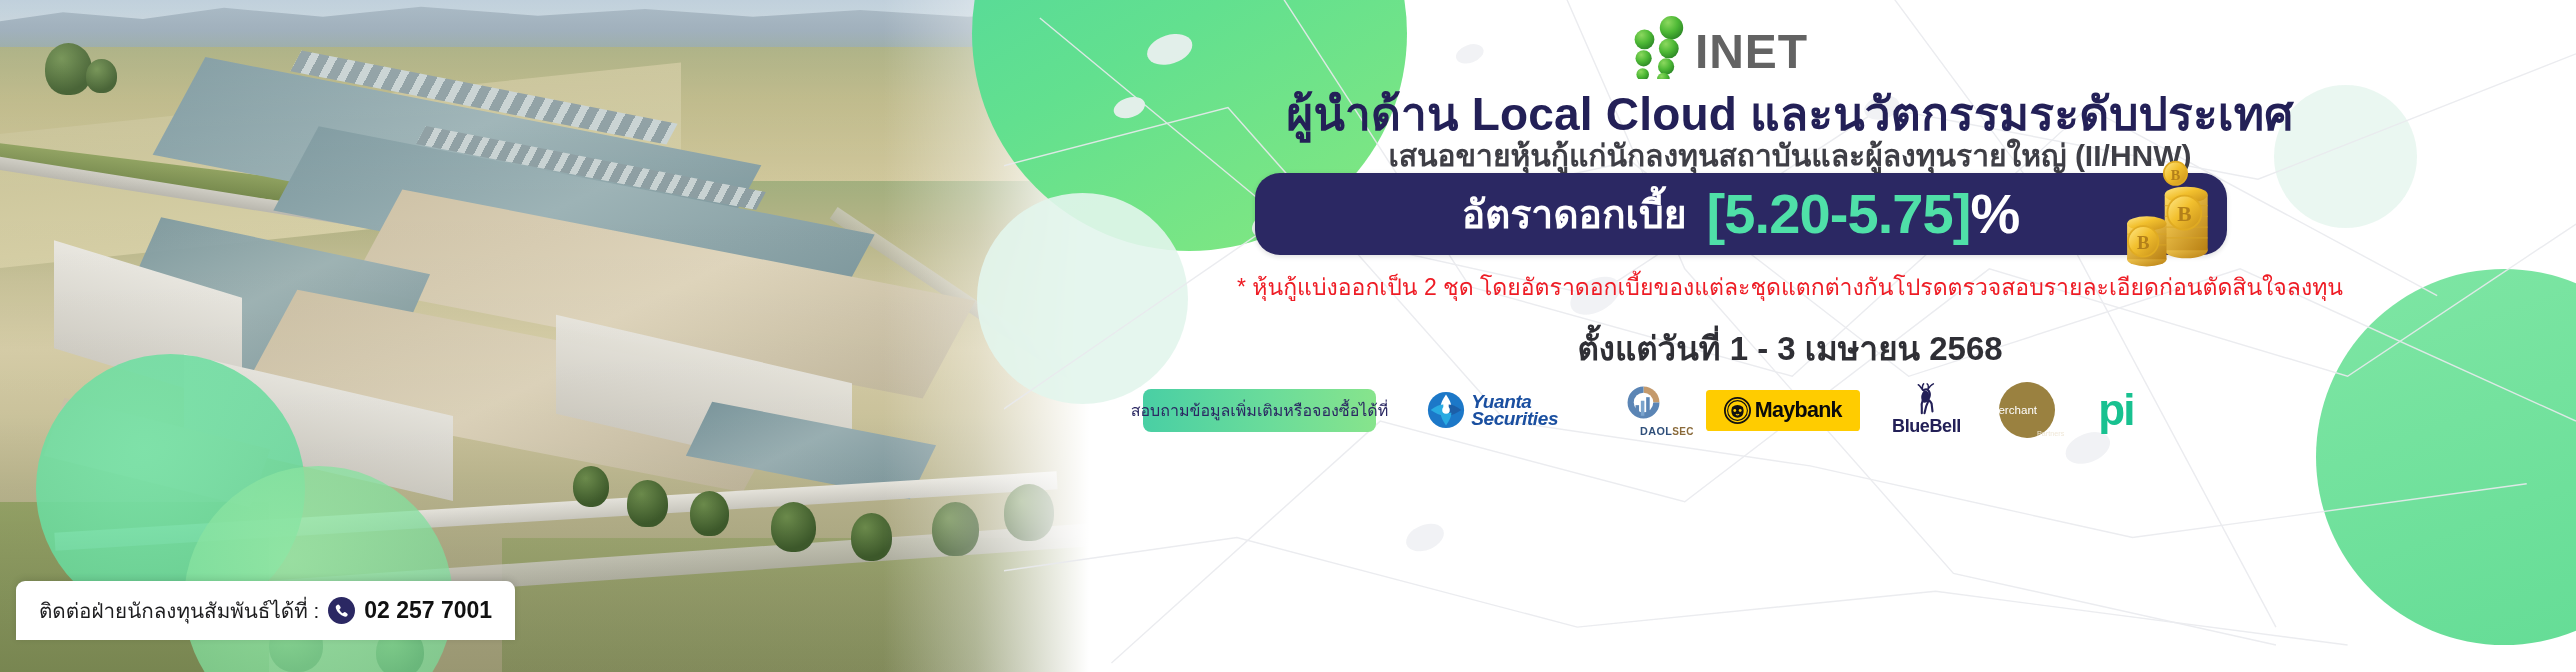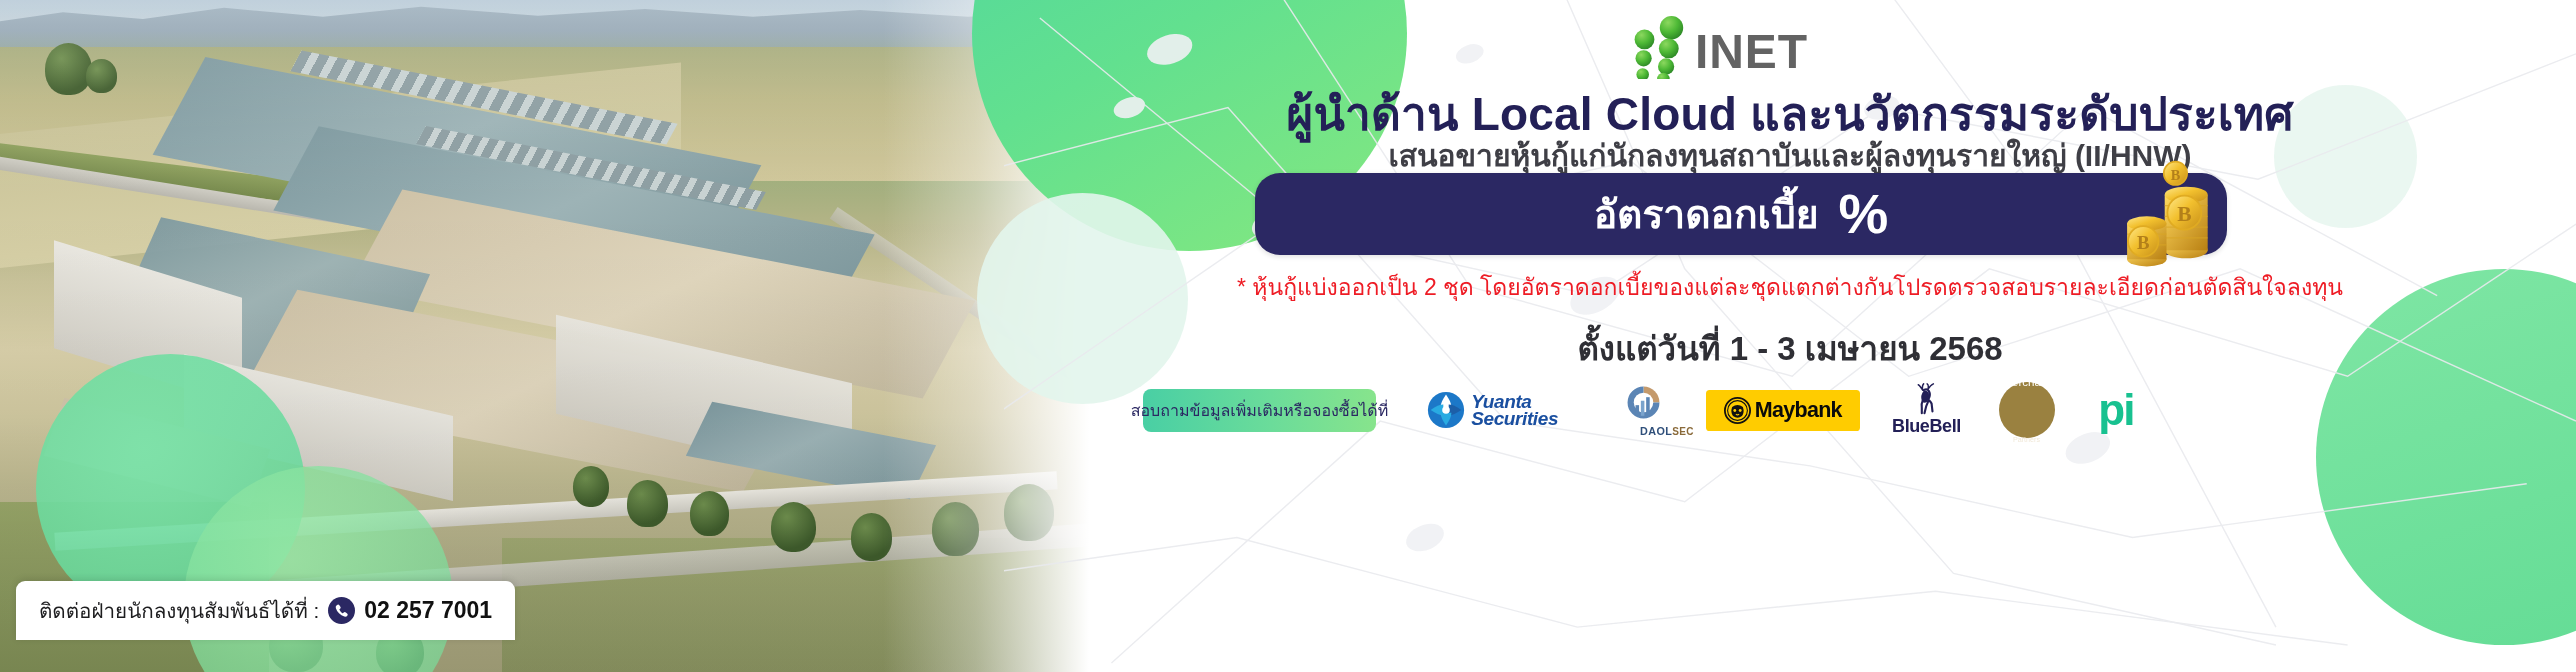--- a/index.html
+++ b/index.html
@@ -188,21 +188,21 @@
   .daol-txt{color:#2f4f7a;font-size:10.8px;letter-spacing:0.4px;font-weight:700;padding-left:48px;}
   .daol-txt .sec{color:#8a6a3a;font-size:10px;}
   #maybank-pill{
     width:154px;height:41px;border-radius:3.6px;background:#ffcc00;
     display:flex;align-items:center;justify-content:center;gap:3.6px;
   }
   .maybank-txt{color:#0a0a0a;font-size:21.5px;font-weight:700;letter-spacing:-0.7px;}
   .bluebell-txt{color:#232057;font-size:18px;font-weight:700;letter-spacing:-0.4px;}
   #merchant-circle{
     width:56px;height:56px;border-radius:50%;background:#9a8140;
-    display:flex;flex-direction:column;align-items:center;justify-content:center;
+    display:flex;flex-direction:row;align-items:center;justify-content:center;
   }
   .merchant-m{color:#fff;font-size:11.6px;line-height:1;}
   .merchant-p{color:#f0e8d8;font-size:7.2px;line-height:1.3;margin-top:47px;}
   .pi-txt{color:#18c190;font-size:44px;font-weight:700;line-height:.8;letter-spacing:-1.8px;}
 
   
   #contact{
     position:absolute;left:16px;top:581px;
     height:59px;min-width:430px;
     background:#ffffff;border-radius:9px 9px 0 0;
@@ -322,20 +322,21 @@
         <ellipse cx="46" cy="70" rx="7" ry="7" fill="url(#gdot)"></ellipse>
       </svg>
       <div class="wordmark">INET</div>
     </div>
 
     <div id="headline">ผู้นำด้าน Local Cloud และนวัตกรรมระดับประเทศ</div>
     <div id="subhead">เสนอขายหุ้นกู้แก่นักลงทุนสถาบันและผู้ลงทุนรายใหญ่ (II/HNW)</div>
 
     <div id="ratebox">
       <span id="rate-label">อัตราดอกเบี้ย</span>
+      <span id="rate-value">[5.20-5.75]</span>
       <span id="rate-pct">%</span>
 
       <svg id="coins" viewBox="0 0 108 124">
         <defs>
           <linearGradient id="gold" x1="0" y1="0" x2="1" y2="1">
             <stop offset="0%" stop-color="#ffe88a"></stop>
             <stop offset="45%" stop-color="#f2c02e"></stop>
             <stop offset="100%" stop-color="#c8901a"></stop>
           </linearGradient>
           <linearGradient id="gold2" x1="0" y1="0" x2="1" y2="1">

